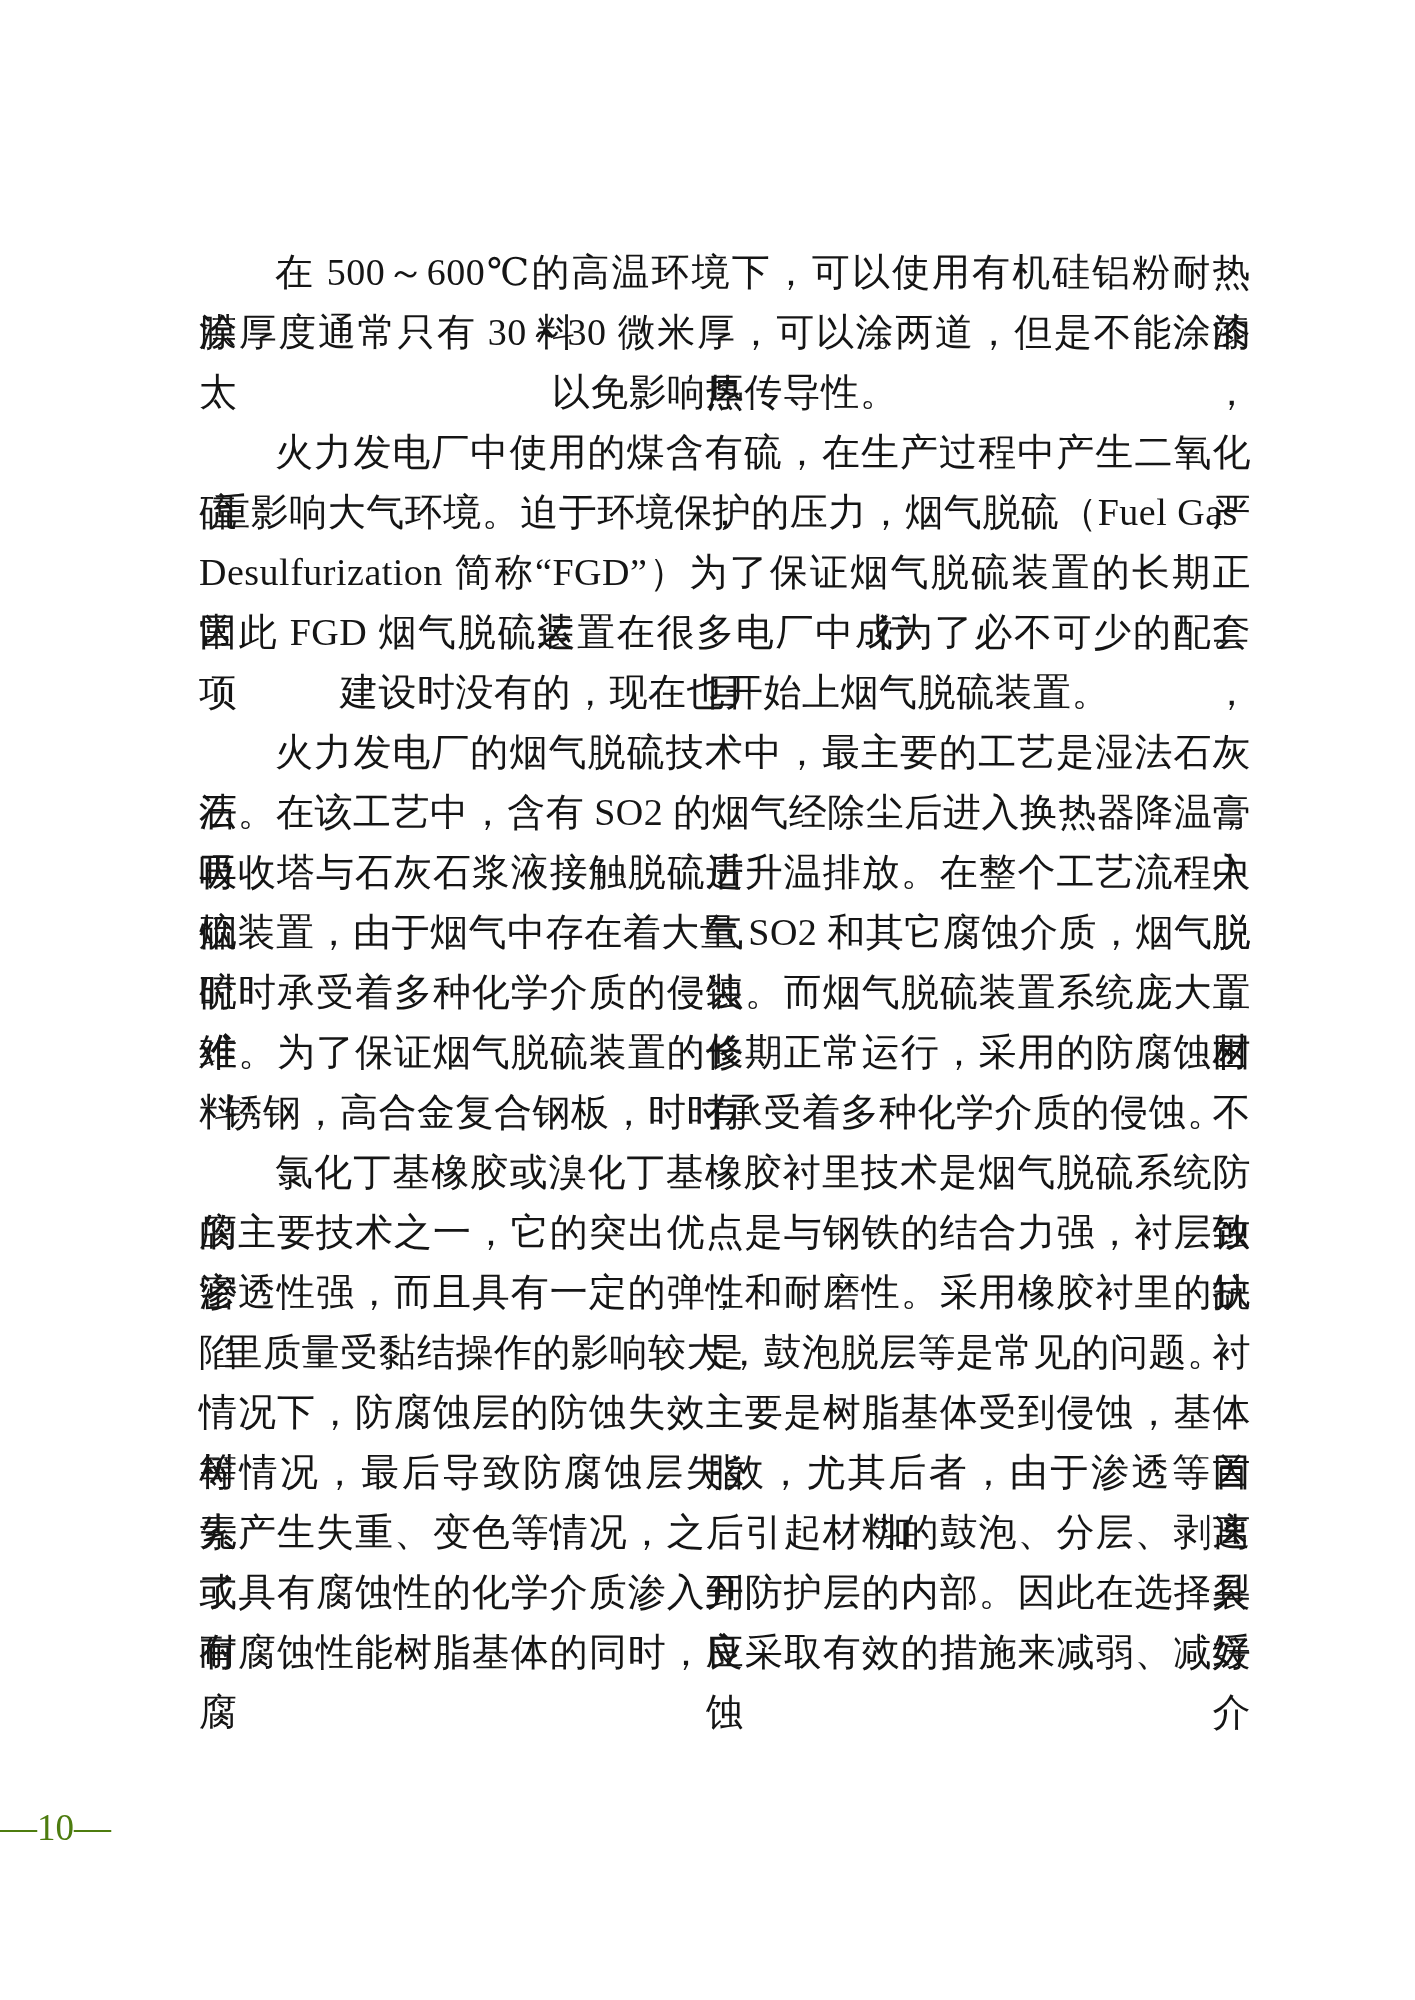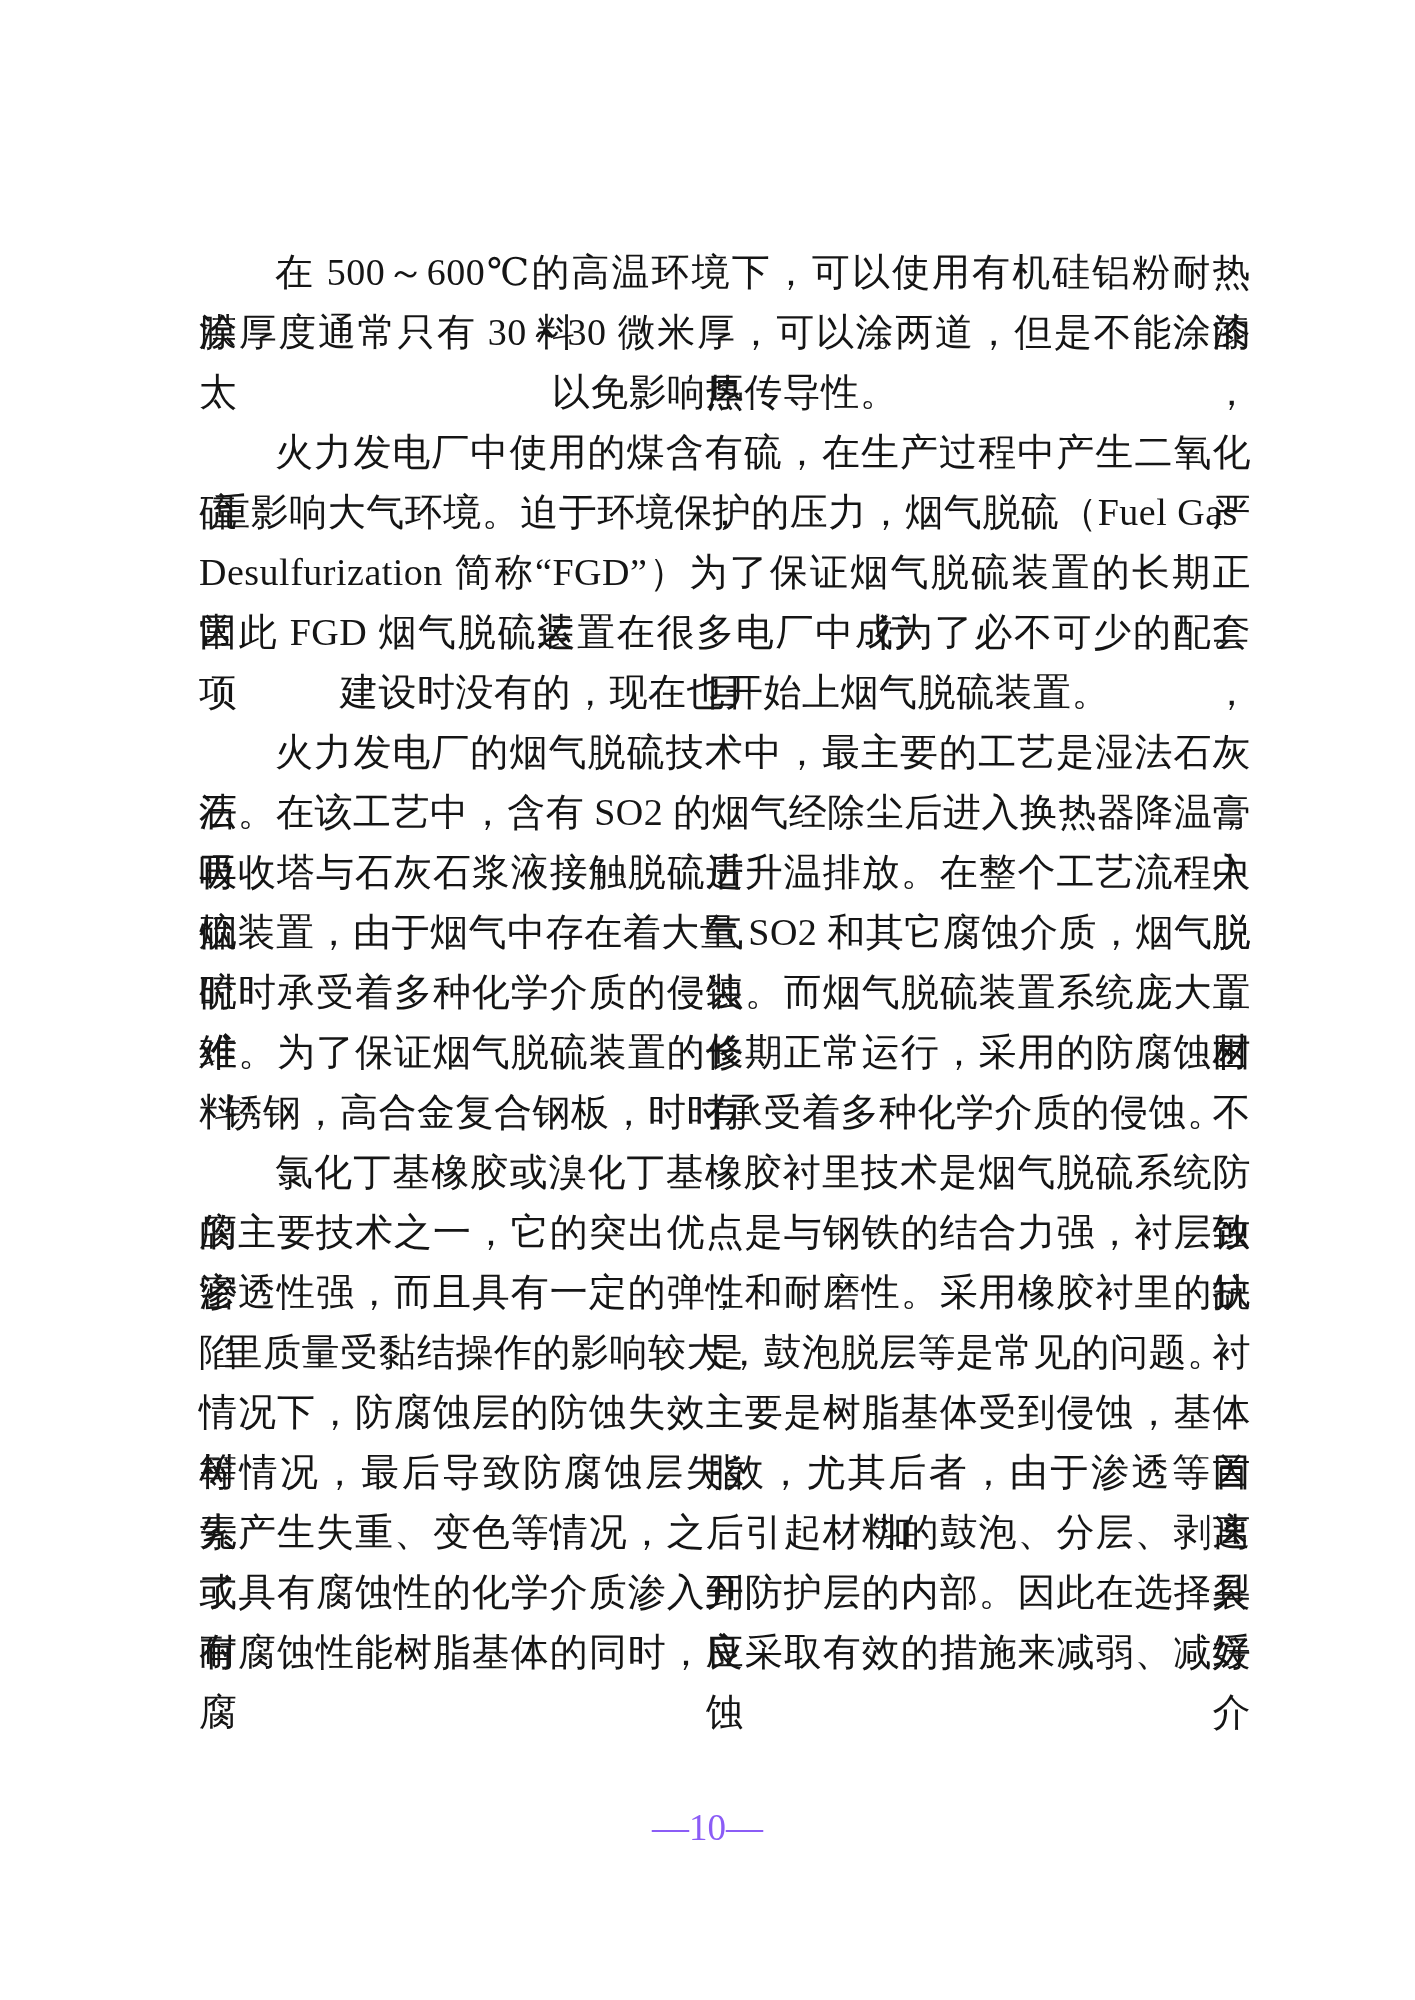--- a/index.html
+++ b/index.html
@@ -35,24 +35,24 @@
     text-align-last: justify;
   }
   .text-line.indent {
     text-indent: 76px;
   }
   .page-number {
     position: absolute;
     top: 1806px;
     left: 0;
     width: 100%;
-    text-align: center;
+    text-align: left;
     font-size: 37px;
     line-height: 44px;
-    color: #8b5cf6;
+    color: #4d7c0f;
   }
 </style>
 </head>
 <body>
 
 <div class="page">
   <div class="text-block">
       <div class="text-line justify indent">在 500～600℃的高温环境下，可以使用有机硅铝粉耐热涂料。漆</div>
       <div class="text-line justify">膜厚度通常只有 30～30 微米厚，可以涂两道，但是不能涂的太厚，</div>
       <div class="text-line">以免影响热传导性。</div>

